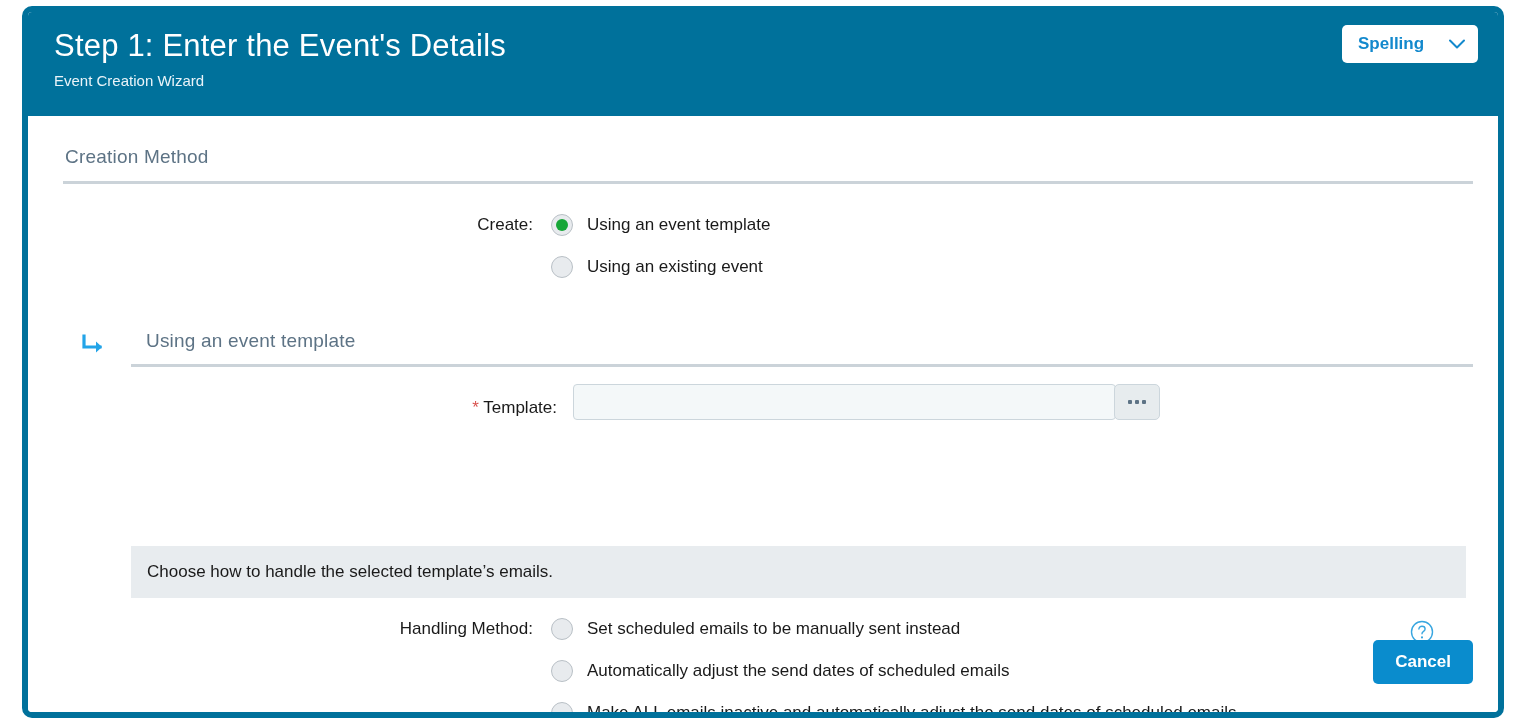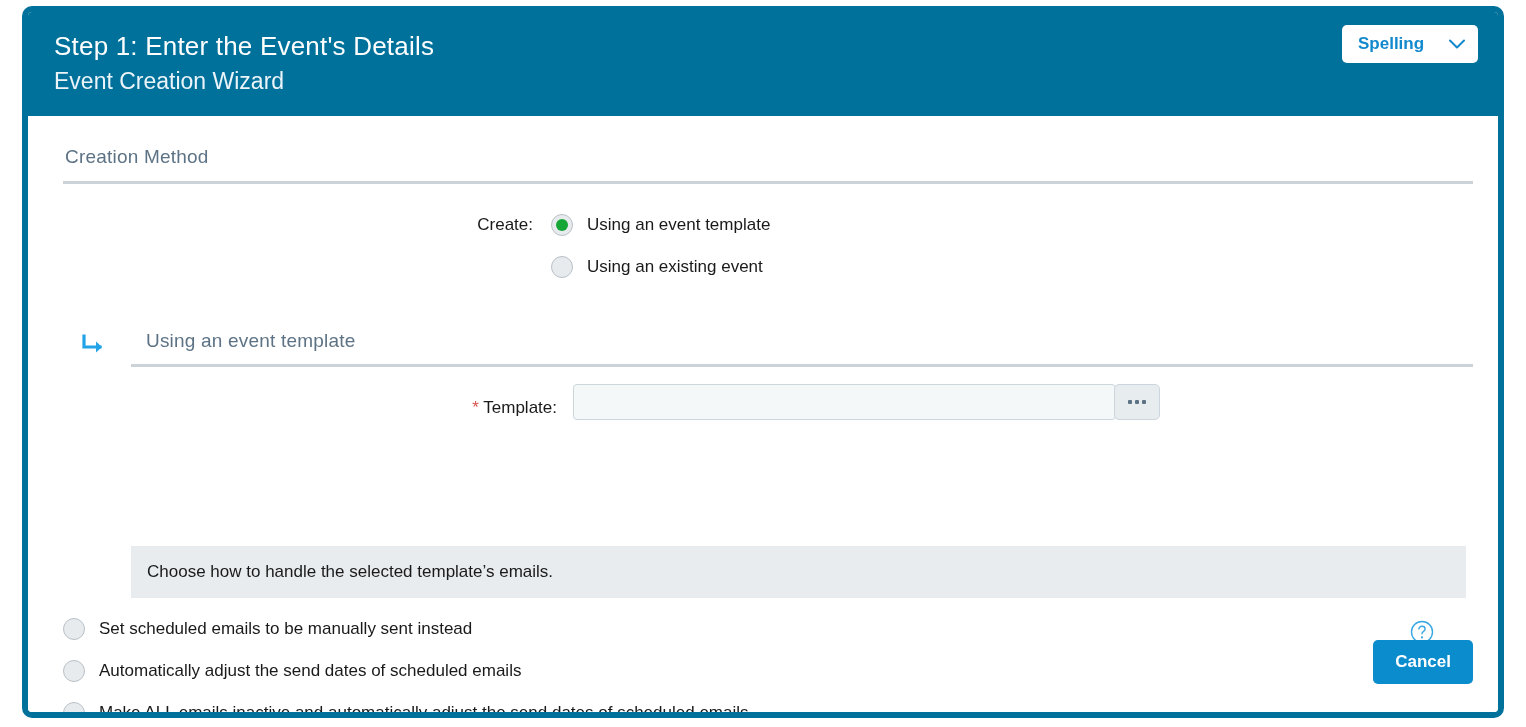--- a/index.html
+++ b/index.html
@@ -37,30 +37,30 @@
   
   .header {
     position: relative;
     height: 104px;
     background: #00719b;
     box-sizing: border-box;
     padding: 14px 22px 0 26px;
   }
   .header-title {
     color: #ffffff;
-    font-size: 26px;
+    font-size: 31px;
     font-weight: 400;
     letter-spacing: .2px;
     line-height: 40px;
     margin: 0;
     white-space: nowrap;
   }
   .header-subtitle {
     color: #eaf4f9;
-    font-size: 23px;
+    font-size: 15px;
     font-weight: 400;
     line-height: 26px;
     margin-top: 2px;
     white-space: nowrap;
   }
   .spelling-btn {
     position: absolute;
     right: 20px;
     top: 13px;
     width: 136px;
@@ -391,20 +391,21 @@
           </div>
 
         </div>
       </div>
 
       <div class="info-band">
         <span class="txt">Choose how to handle the selected template’s emails.</span>
       </div>
 
       <div class="handling-row">
+        <div class="field-label">Handling Method:</div>
         <div class="radio-list">
           <div class="radio-item">
             <span class="radio"></span>
             <span class="radio-text">Set scheduled emails to be manually sent instead</span>
           </div>
           <div class="radio-item">
             <span class="radio"></span>
             <span class="radio-text">Automatically adjust the send dates of scheduled emails</span>
           </div>
           <div class="radio-item">

